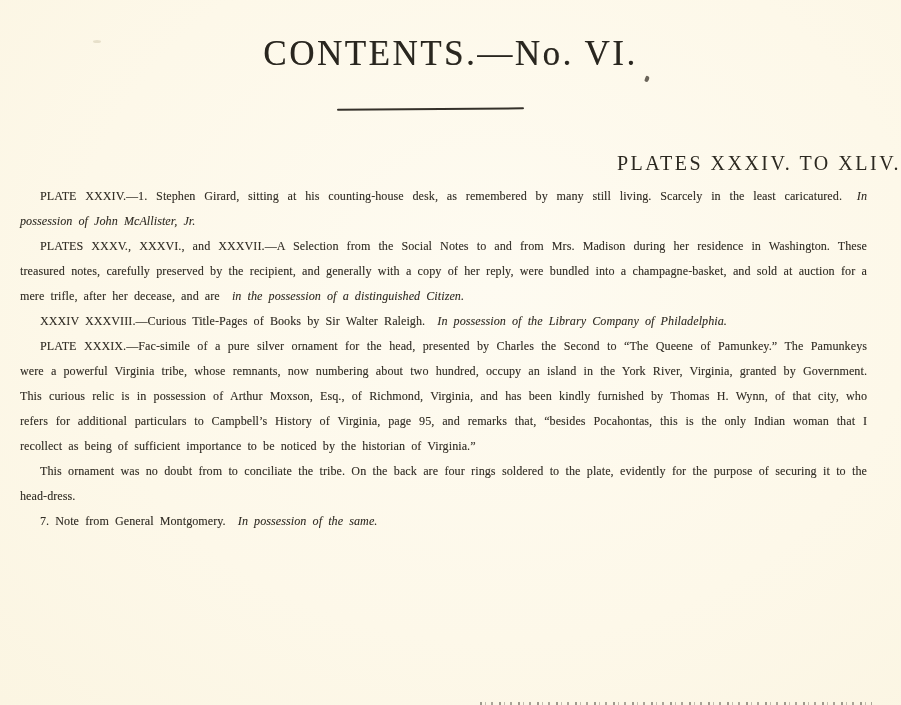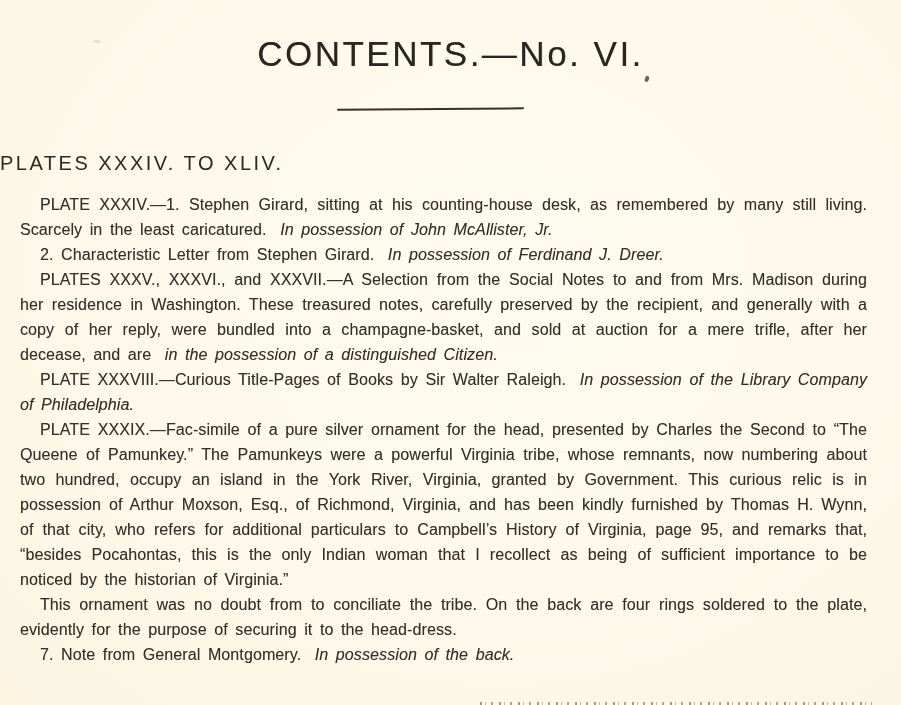--- a/index.html
+++ b/index.html
@@ -5,21 +5,21 @@
   html, body { margin: 0; padding: 0; }
   body {
     width: 901px; height: 705px;
     overflow: hidden;
     background: #fdf8ea;
   }
   .page {
     position: relative;
     width: 901px; height: 705px;
     background: radial-gradient(ellipse at 55% 40%, #fefbf1 0%, #fdf8e9 60%, #fbf5e2 100%);
-    font-family: Liberation Sans, sans-serif;
+    font-family: Liberation Serif, serif;
     color: #332f27;
   }
   .page-title {
     position: absolute;
     top: 34px; left: 0; right: 0;
     margin: 0;
     text-align: center;
     font-size: 35px;
     font-weight: normal;
     letter-spacing: 2.5px;
@@ -32,32 +32,32 @@
     top: 108px; left: 337px;
     width: 187px; height: 2.4px;
     background: #35312a;
     transform: rotate(-0.45deg);
     border-radius: 1px;
   }
   .section-heading {
     position: absolute;
     top: 152px; left: 0; right: 0;
     margin: 0;
-    text-align: left;
+    text-align: right;
     font-size: 20px;
     font-weight: normal;
     letter-spacing: 2.5px;
     color: #2c2921;
     white-space: nowrap;
   }
   .entries {
     position: absolute;
-    top: 192px; left: 20px;
+    top: 184px; left: 20px;
     width: 847px;
-    font-size: 16px;
+    font-size: 12px;
     line-height: 25px;
     text-align: justify;
     word-spacing: 3px;
     letter-spacing: 0.1px;
     color: #332f27;
     text-shadow: 0.25px 0.25px 0 rgba(51,47,39,0.35);
   }
   .entry { margin: 0; text-indent: 20px; }
   .seg-italic { font-style: italic; margin-left: 6px; }
   .speck { position: absolute; }
@@ -89,23 +89,22 @@
 </style>
 </head>
 <body>
 
 <div class="page">
   <h1 class="page-title">CONTENTS.—No. VI.</h1>
   <div class="title-rule"></div>
   <h2 class="section-heading">PLATES XXXIV. TO XLIV.</h2>
   <div class="entries">
       <p class="entry"><span class="seg-roman">PLATE XXXIV.—1. Stephen Girard, sitting at his counting-house desk, as remembered by many still living. Scarcely in the least caricatured. </span><span class="seg-italic">In possession of John McAllister, Jr.</span></p>
-      <p class="entry"><span class="seg-roman">2. Characteristic Letter from Stephen Girard. </span><span class="seg-italic">In possession of Ferdinand J. Dreer.</span></p>
       <p class="entry"><span class="seg-roman">PLATES XXXV., XXXVI., and XXXVII.—A Selection from the Social Notes to and from Mrs. Madison during her residence in Washington. These treasured notes, carefully preserved by the recipient, and generally with a copy of her reply, were bundled into a champagne-basket, and sold at auction for a mere trifle, after her decease, and are </span><span class="seg-italic">in the possession of a distinguished Citizen.</span></p>
-      <p class="entry"><span class="seg-roman">PLATE XXXVIII.—Curious Title-Pages of Books by Sir Walter Raleigh. </span><span class="seg-italic">In possession of the Library Company of Philadelphia.</span></p>
+      <p class="entry"><span class="seg-roman">XXXIV XXXVIII.—Curious Title-Pages of Books by Sir Walter Raleigh. </span><span class="seg-italic">In possession of the Library Company of Philadelphia.</span></p>
       <p class="entry"><span class="seg-roman">PLATE XXXIX.—Fac-simile of a pure silver ornament for the head, presented by Charles the Second to “The Queene of Pamunkey.” The Pamunkeys were a powerful Virginia tribe, whose remnants, now numbering about two hundred, occupy an island in the York River, Virginia, granted by Government. This curious relic is in possession of Arthur Moxson, Esq., of Richmond, Virginia, and has been kindly furnished by Thomas H. Wynn, of that city, who refers for additional particulars to Campbell’s History of Virginia, page 95, and remarks that, “besides Pocahontas, this is the only Indian woman that I recollect as being of sufficient importance to be noticed by the historian of Virginia.”</span></p>
       <p class="entry"><span class="seg-roman">This ornament was no doubt from to conciliate the tribe. On the back are four rings soldered to the plate, evidently for the purpose of securing it to the head-dress.</span></p>
-      <p class="entry"><span class="seg-roman">7. Note from General Montgomery. </span><span class="seg-italic">In possession of the back.</span></p>
+      <p class="entry"><span class="seg-roman">7. Note from General Montgomery. </span><span class="seg-italic">In possession of the same.</span></p>
     </div>
   <div class="speck speck-1"></div>
   <div class="speck speck-2"></div>
   <div class="clipped-next-line"></div>
 </div>
 
 </body></html>

